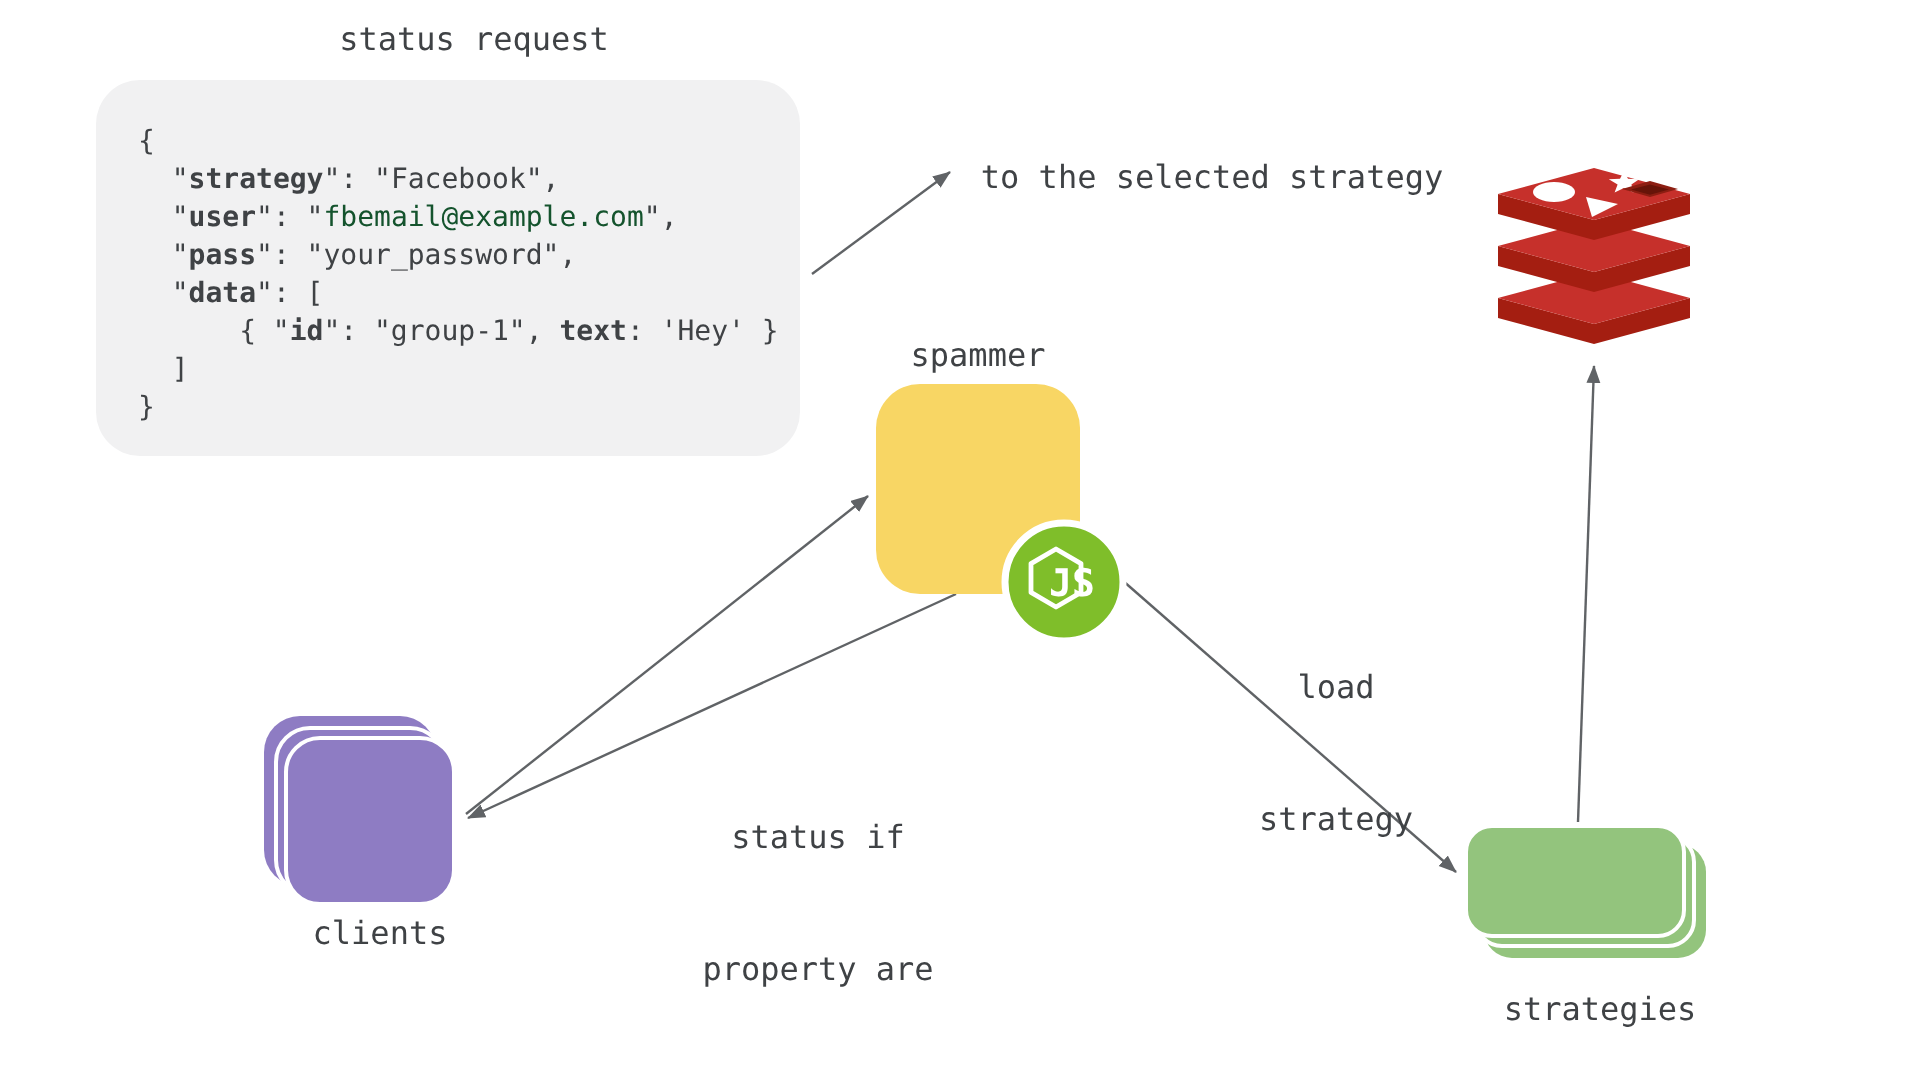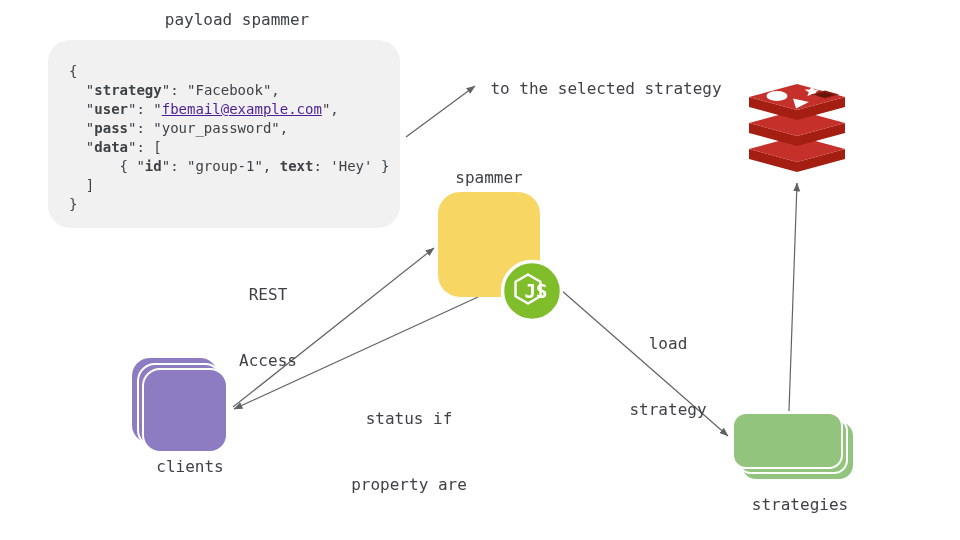--- a/index.html
+++ b/index.html
@@ -15,21 +15,21 @@
   .codebox {
     position:absolute; left:48px; top:40px; width:352px; height:188px;
     background:#f1f1f2; border-radius:22px;
   }
   .code {
     position:absolute; left:69px; top:62px; margin:0;
     font-family:"DejaVu Sans Mono", monospace;
     font-size:14px; line-height:19px; white-space:pre; color:#3f4245;
   }
   .code b { font-weight:bold; }
-  .code .lnk { color:#4c1d95; text-decoration:underline; cursor:pointer; }
+  .code .lnk { color:#14532d; cursor:pointer; }
   
   .annotation {
     position:absolute; left:606px; top:36px; transform:translateX(-50%);
     text-align:center; font-size:16px; line-height:21px; white-space:pre;
   }
   
   .sq { position:absolute; box-sizing:border-box; }
   .spammer-box {
     left:438px; top:192px; width:102px; height:105px;
     background:#f8d664; border-radius:22px;
@@ -59,21 +59,21 @@
     </defs>
     <g stroke="#606366" stroke-width="1.2" fill="none">
       <line x1="406" y1="137" x2="475" y2="86" marker-end="url(#ah)"></line>
       <line x1="233" y1="407" x2="434" y2="248" marker-end="url(#ah)"></line>
       <line x1="478" y1="297" x2="234" y2="409" marker-end="url(#ah)"></line>
       <line x1="561" y1="290" x2="728" y2="436" marker-end="url(#ah)"></line>
       <line x1="789" y1="411" x2="797" y2="183" marker-end="url(#ah)"></line>
     </g>
   </svg>
 
-  <div class="label" style="left:237px; top:9px;">payload spammer</div>
+  <div class="label" style="left:237px; top:9px;">status request</div>
 
   <div class="codebox"></div>
   <pre class="code" id="code"><div><span>{</span></div><div><span>  "</span><b>strategy</b><span>": "Facebook",</span></div><div><span>  "</span><b>user</b><span>": "</span><span class="lnk">fbemail@example.com</span><span>",</span></div><div><span>  "</span><b>pass</b><span>": "your_password",</span></div><div><span>  "</span><b>data</b><span>": [</span></div><div><span>      { "</span><b>id</b><span>": "group-1", </span><b>text</b><span>: 'Hey' }</span></div><div><span>  ]</span></div><div><span>}</span></div></pre>
 
   <div class="annotation">
     <div>to the selected strategy</div>
   </div>
 
   <div class="label" style="left:489px; top:167px;">spammer</div>
   <div class="sq spammer-box"></div>
@@ -108,24 +108,20 @@
     <ellipse cx="28" cy="12" rx="10.5" ry="5" fill="#ffffff"></ellipse>
 
     <path d="M63,1.5 L65,5.4 L70.6,5.6 L66.7,8.3 L67.7,12.3 L63,10 L58.3,12.3 L59.8,8.3 L55.4,5.6 L61,5.4 Z" fill="#ffffff"></path>
 
     <path d="M44,14.5 L60,18 L47,24.5 Z" fill="#ffffff"></path>
 
     <path d="M76,6.5 L90,10.5 L76,14.5 L62,10.5 Z" fill="#8c1e12"></path>
     <path d="M76,8.2 L85.5,10.8 L76,13.4 L66.5,10.8 Z" fill="#671409"></path>
   </svg>
 
-  <div class="label" style="left:268px; top:240px;">
-    <div>REST</div>
-    <div>Access</div>
-  </div>
 
   <div class="label" style="left:409px; top:364px;">
     <div>status if</div>
     <div>property are</div>
     
   </div>
 
   <div class="label" style="left:668px; top:289px;">
     <div>load</div>
     <div>strategy</div>

